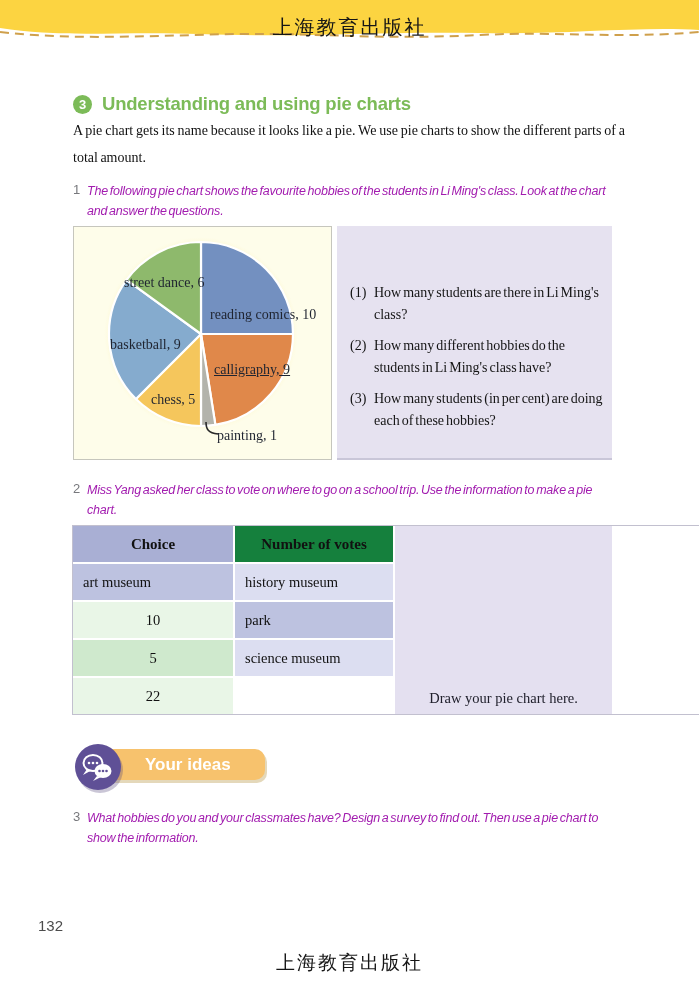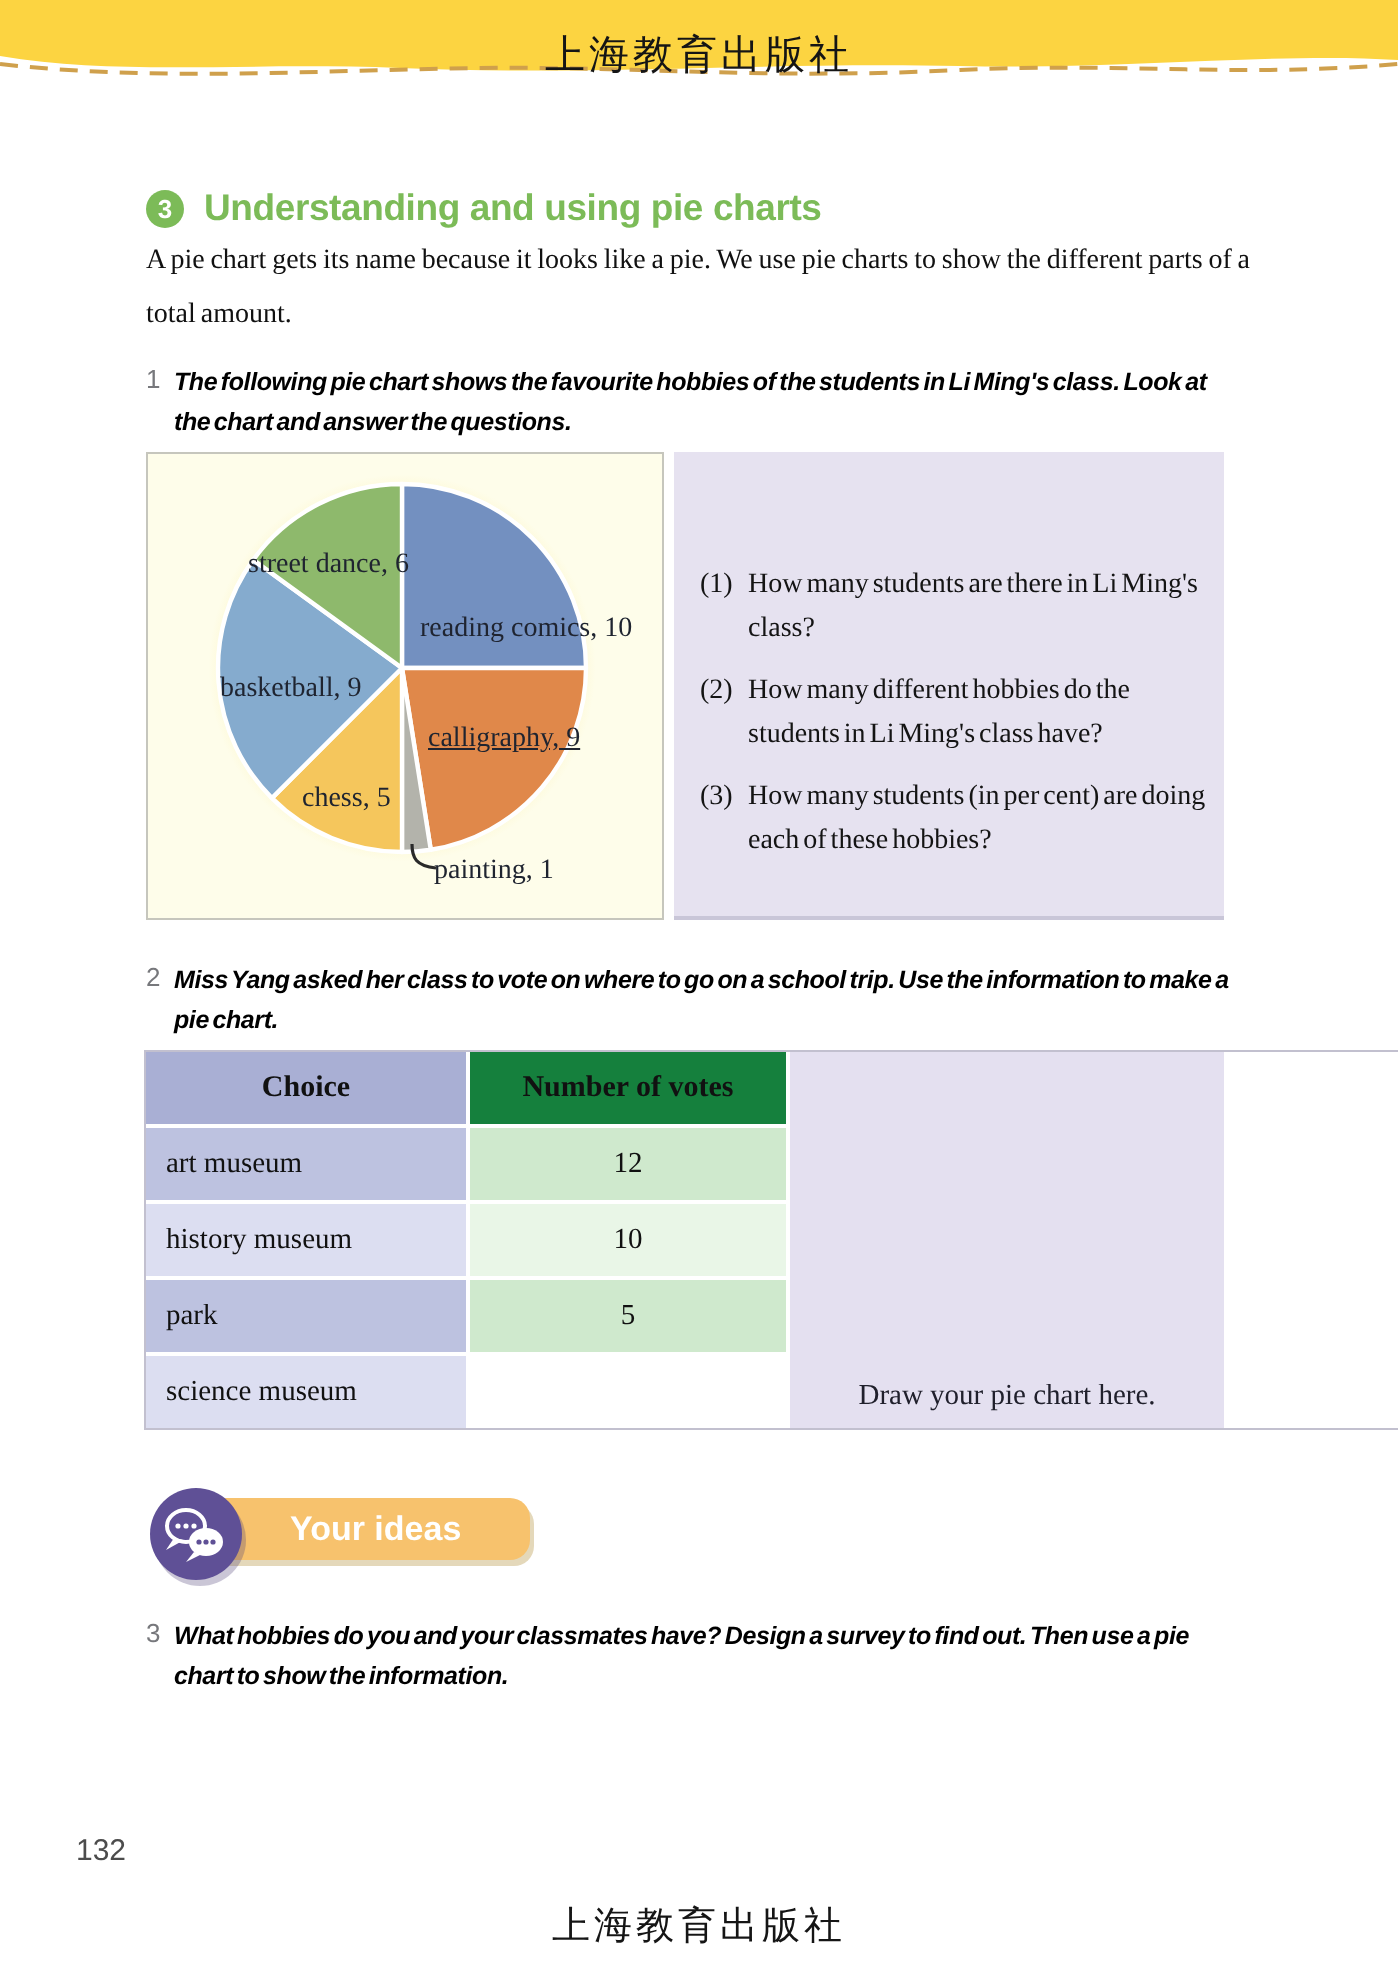--- a/index.html
+++ b/index.html
@@ -34,22 +34,22 @@
   }
   .intro{
     position:absolute;left:73px;top:118px;width:552px;font-size:14px;line-height:26.5px;
     color:#111;text-align:justify;word-spacing:-1px;
   }
   
   .exercise{position:absolute;left:73px;display:flex;
     font-family:"Liberation Sans","DejaVu Sans",sans-serif;}
   .ex-num{flex:0 0 14px;font-size:13px;color:#77787c;padding-top:1px;}
   .ex-text{
-    width:528px;font-style:italic;font-size:12.5px;line-height:20px;color:#000000;
-    letter-spacing:-0.2px;word-spacing:-1.5px;font-weight:bold;
+    width:528px;font-style:italic;font-size:12.5px;line-height:20px;color:#a21caf;
+    letter-spacing:-0.2px;word-spacing:-1.5px;
   }
   #ex1{top:181px;} #ex2{top:480px;} #ex3{top:808px;}
   
   .pie-panel{
     position:absolute;left:73px;top:226px;width:259px;height:234px;box-sizing:border-box;
     background:#fefdea;border:1px solid #c6c6bd;overflow:hidden;
   }
   .pie-glow{
     position:absolute;left:7px;top:-13px;width:240px;height:240px;border-radius:50%;
     background:radial-gradient(circle,#fcf2a8 0 39%,#fbee95 43%,#fdf6c9 49%,rgba(254,253,233,0) 57%);
@@ -168,26 +168,26 @@
   <div class="ex-text">Miss Yang asked her class to vote on where to go on a school trip. Use the information to make a pie chart.</div>
 </div>
 
 <div class="vote-table">
   <div class="cell head h-choice">Choice</div>
   <div class="cell head h-votes">Number of votes</div>
   <div class="draw-area">
     <div class="draw-text">Draw your pie chart here.</div>
   </div>
   <div class="cell choice r-dk-c">art museum</div>
-  <div class="cell votes r-dk-v">12</div>
   <div class="cell choice r-lt-c">history museum</div>
   <div class="cell votes r-lt-v">10</div>
   <div class="cell choice r-dk-c">park</div>
   <div class="cell votes r-dk-v">5</div>
   <div class="cell choice r-lt-c">science museum</div>
+  <div class="cell votes r-lt-v">22</div>
 </div>
 
 <div class="your-ideas">
   <div class="yi-pill">Your ideas</div>
   <div class="yi-circle">
     <svg width="46" height="46" viewBox="0 0 46 46">
       <ellipse cx="18" cy="19" rx="9.5" ry="8" fill="#5f5096" stroke="#ffffff" stroke-width="2"></ellipse>
       <path d="M12 25 L8 31 L17 26 Z" fill="#ffffff"></path>
       <circle cx="14" cy="19" r="1.3" fill="#ffffff"></circle>
       <circle cx="18" cy="19" r="1.3" fill="#ffffff"></circle>

